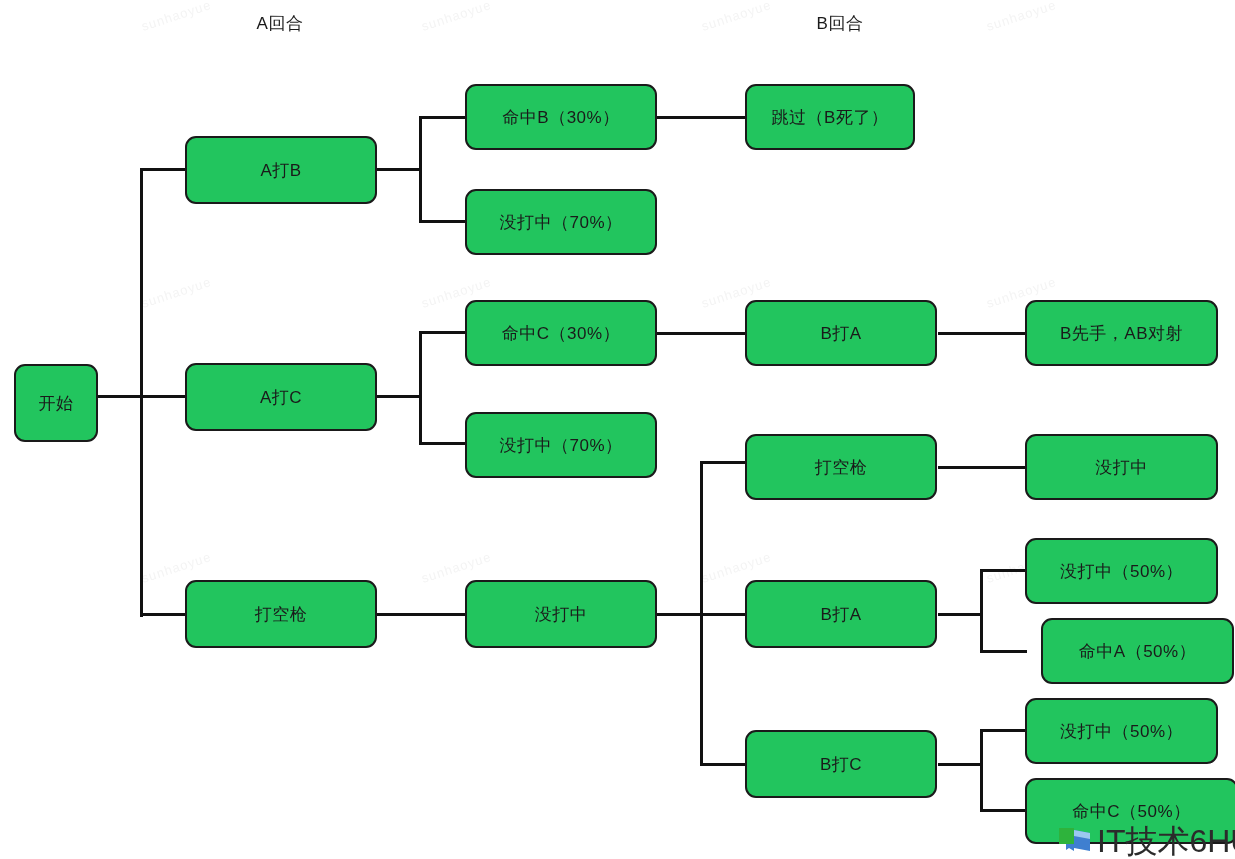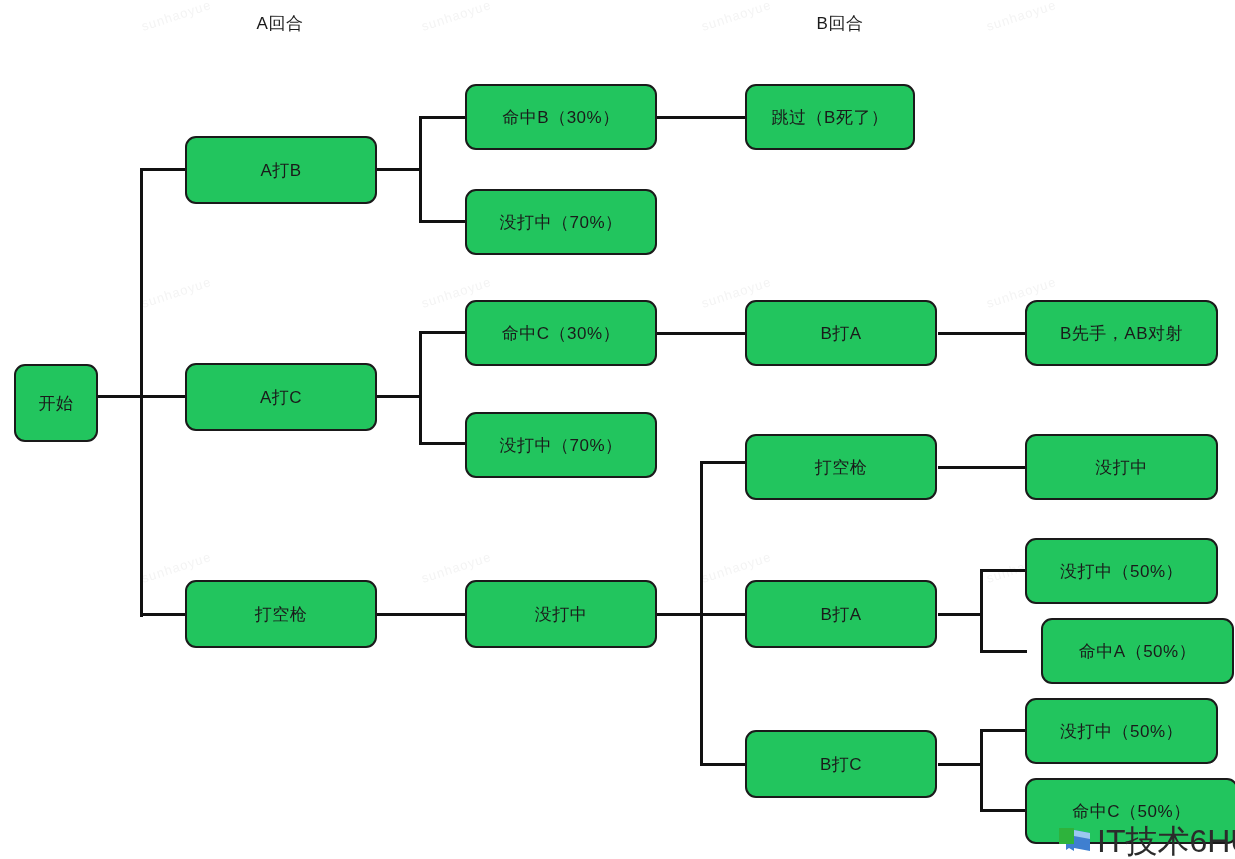--- a/index.html
+++ b/index.html
@@ -173,21 +173,21 @@
   <div class="node" style="left:745px; top:84px; width:170px; height:66px;">跳过（B死了）</div>
 
   <div class="node" style="left:745px; top:300px; width:192px; height:66px;">B打A</div>
 
   <div class="node" style="left:745px; top:434px; width:192px; height:66px;">打空枪</div>
 
   <div class="node" style="left:745px; top:580px; width:192px; height:68px;">B打A</div>
 
   <div class="node" style="left:745px; top:730px; width:192px; height:68px;">B打C</div>
 
-  <div class="node" style="left:1025px; top:300px; width:193px; height:66px;border-radius:12px;">B先手，AB对射</div>
+  <div class="node" style="left:1025px; top:300px; width:193px; height:66px;">B先手，AB对射</div>
 
   <div class="node" style="left:1025px; top:434px; width:193px; height:66px;">没打中</div>
 
   <div class="node" style="left:1025px; top:538px; width:193px; height:66px;">没打中（50%）</div>
 
   <div class="node" style="left:1029px; top:618px; width:193px; height:66px;margin-left:12px;">命中A（50%）</div>
 
   <div class="node" style="left:1025px; top:698px; width:193px; height:66px;">没打中（50%）</div>
 
   <div class="node" style="left:1025px; top:778px; width:213px; height:66px;">命中C（50%）</div>

